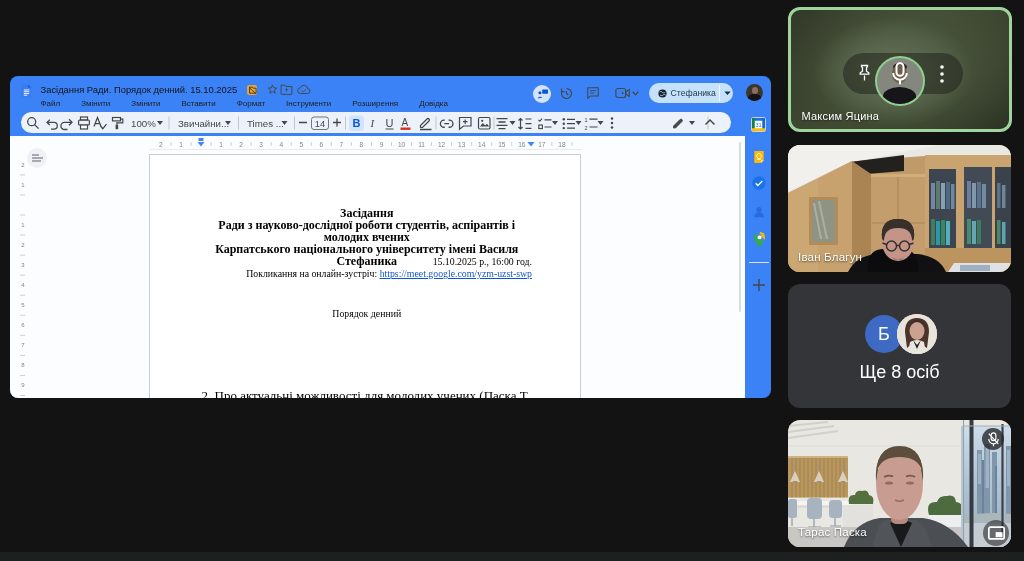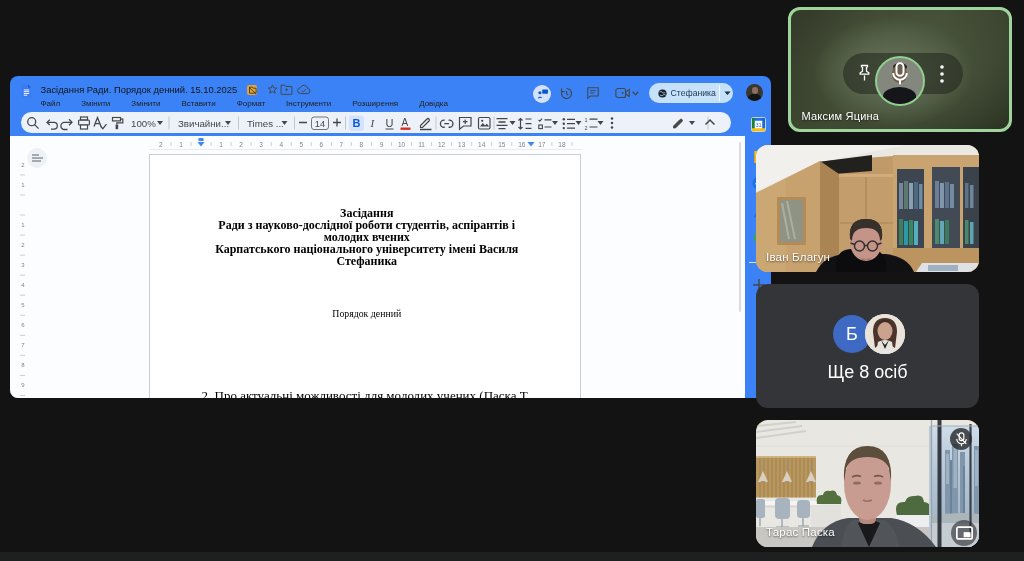--- a/index.html
+++ b/index.html
@@ -1,21 +1,21 @@
 <!DOCTYPE html>
 <html><head>
 <meta charset="utf-8">
 <style>
   html,body{margin:0;padding:0;}
   body{width:1024px;height:561px;background:#131313;position:relative;overflow:hidden;
        font-family:"Liberation Sans",sans-serif;}
   .abs{position:absolute;}
   #win{position:absolute;left:10px;top:76px;width:761px;height:322px;background:#3b82f6;
        border-radius:8px;overflow:hidden;}
-  .tile{position:absolute;left:756px;width:223px;border-radius:12px;overflow:hidden;}
+  .tile{position:absolute;left:788px;width:223px;border-radius:12px;overflow:hidden;}
   .name{position:absolute;left:10px;bottom:8px;color:#fff;font-size:11.5px;
         text-shadow:0 1px 2px rgba(0,0,0,.6);letter-spacing:.2px;}
   svg{display:block;}
 </style>
 </head>
 <body>
 
 <div id="win">
 
   <svg class="abs" style="left:11px;top:7.5px;" width="11" height="14" viewBox="0 0 22 28">
@@ -308,20 +308,21 @@
       </div>
 
     <div class="abs" style="left:17px;top:12px;width:20px;height:20px;border-radius:50%;background:#eef1f6;">
       <svg style="margin:6px 0 0 4.5px" width="11" height="8" viewBox="0 0 11 8">
           <path d="M0 1h7M0 4h11M0 7h9" stroke="#5f6368" stroke-width="1.1"></path>
         </svg>
     </div>
 
     <div class="abs" style="left:139px;top:18px;width:432px;height:324px;background:#fff;border:0.5px solid #c9ced6;box-sizing:border-box;">
       <div class="abs" style="left:51.5px;top:51.5px;width:330.5px;font-family:'Liberation Serif',serif;font-size:12px;color:#000;text-align:center;font-weight:bold;line-height:12.2px;">Засідання<br>Ради з науково-дослідної роботи студентів, аспірантів і молодих вчених<br>Карпатського національного університету імені Василя Стефаника</div>
+      <div class="abs" style="left:51.5px;top:100.8px;width:330.5px;text-align:right;font-family:'Liberation Serif',serif;font-size:9.8px;line-height:12.2px;color:#000;">15.10.2025 р., 16:00 год.<br>Покликання на онлайн-зустріч: <span style="color:#1155cc;text-decoration:underline;">https://meet.google.com/yzm-uzst-swp</span></div>
       <div class="abs" style="left:51.5px;top:152.8px;width:330.5px;text-align:center;font-family:'Liberation Serif',serif;font-size:9.8px;color:#000;">Порядок денний</div>
       <div class="abs" style="left:51.5px;top:232.6px;width:330.5px;font-family:'Liberation Serif',serif;font-size:13px;color:#000;">2. Про актуальні можливості для молодих учених (Паска Т. В.).</div>
       <div class="abs" style="left:51.5px;top:242px;width:330.5px;font-family:'Liberation Serif',serif;font-size:9.8px;color:#000;">3. Різне.</div>
     </div>
   </div>
 
   <div class="abs" style="left:728.5px;top:66px;width:2.5px;height:170px;border-radius:2px;background:#dadce0;"></div>
 
   <div class="abs" style="left:739px;top:66px;width:22px;height:336px;">
 

